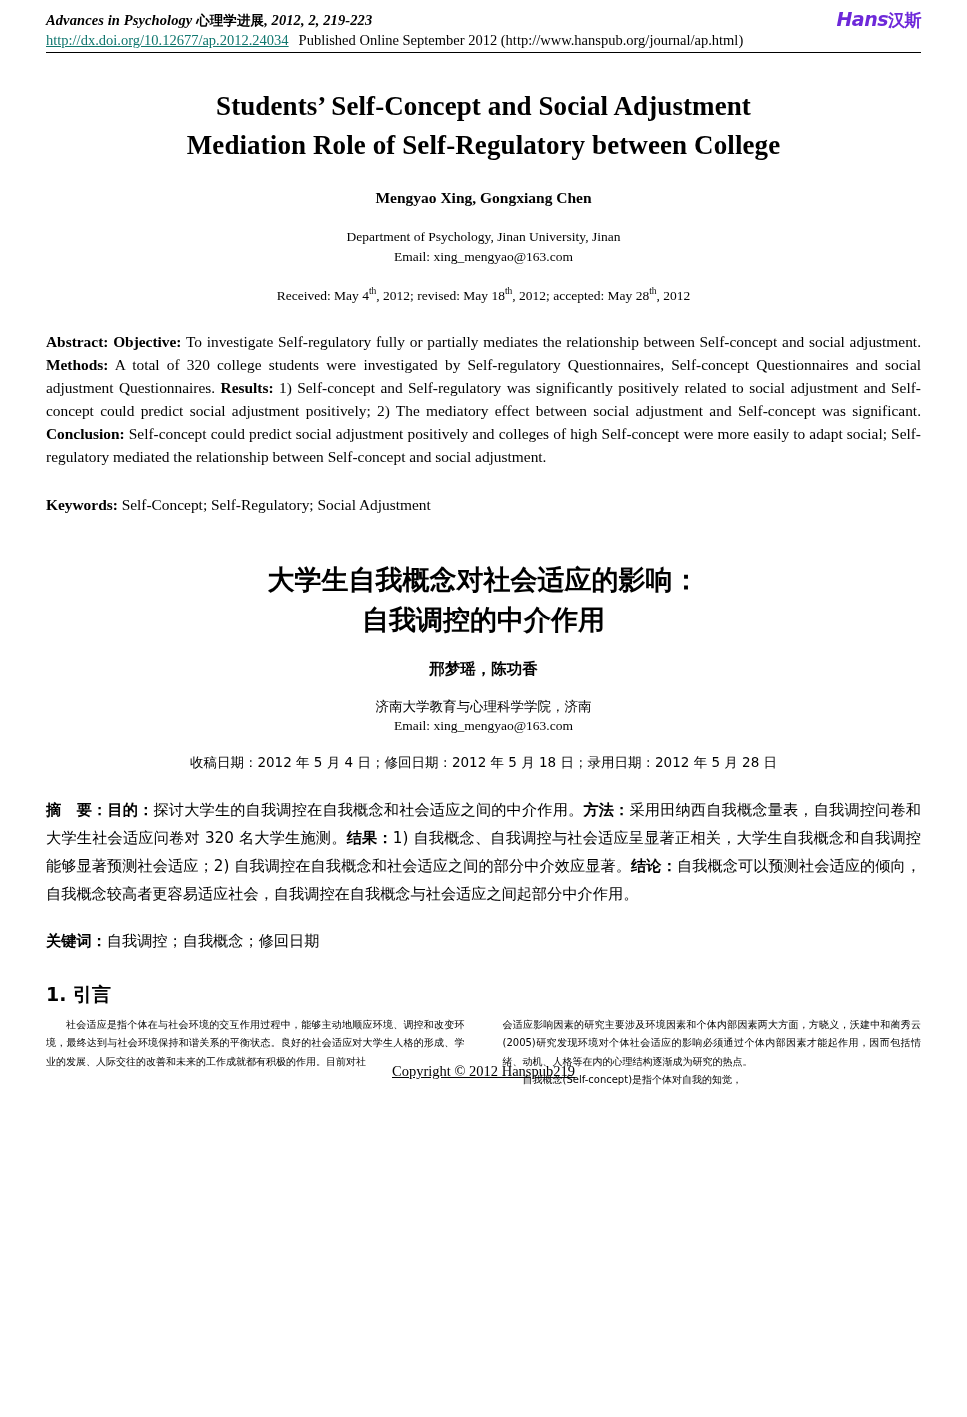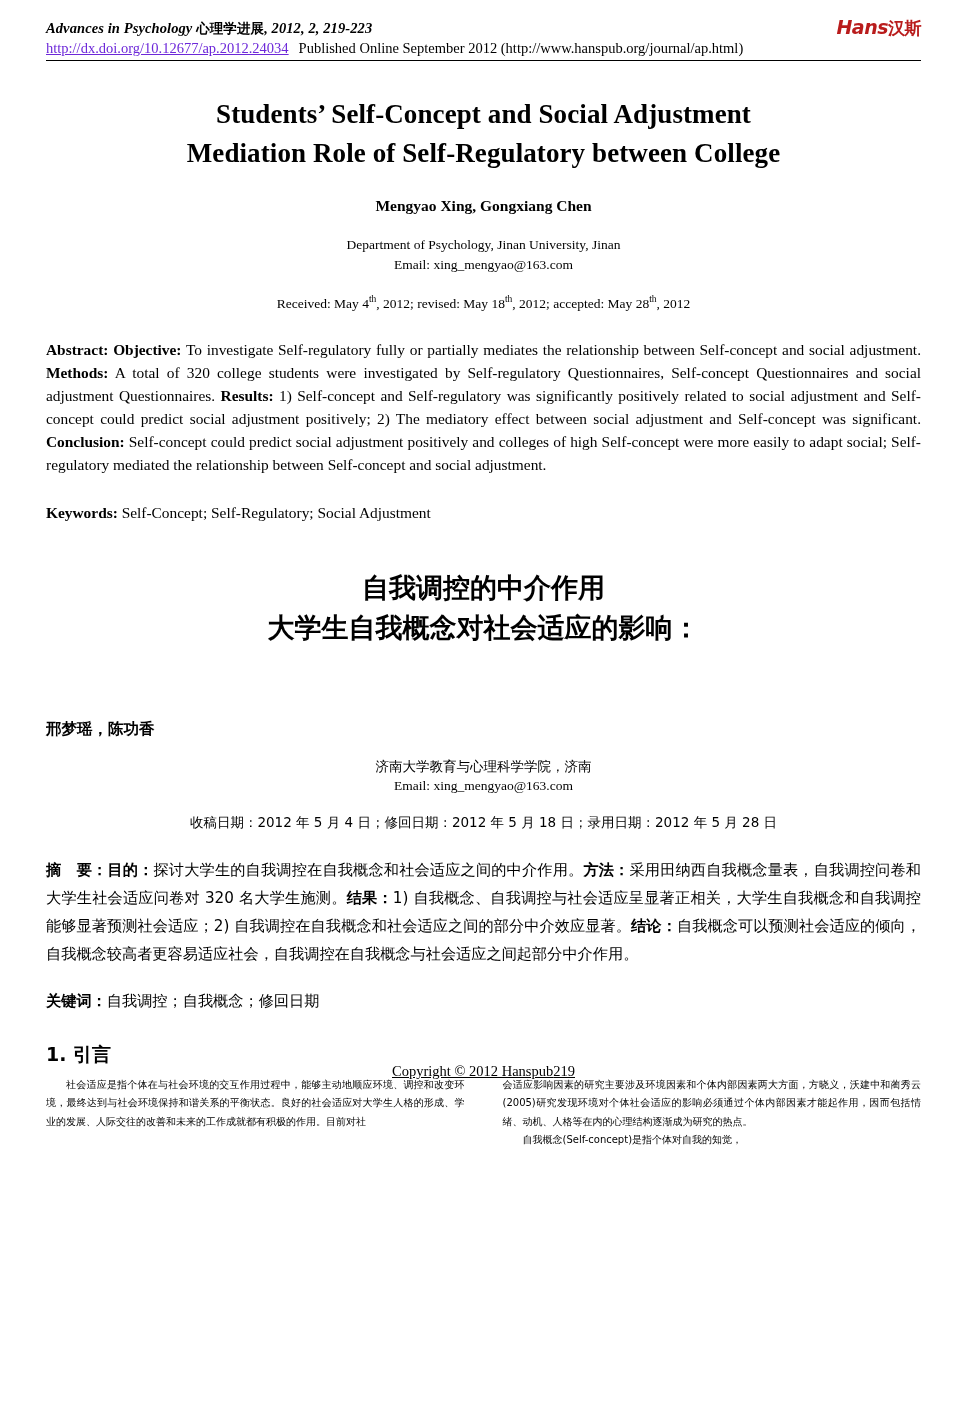--- a/index.html
+++ b/index.html
@@ -13,21 +13,21 @@
     font-family: "Liberation Serif", serif;
     color: #000000;
     position: relative;
     overflow: hidden;
   }
   .page {
     position: relative;
     width: 967px;
     height: 1096px;
     box-sizing: border-box;
-    padding: 12px 46px;
+    padding: 4px 46px;
   }
 
   
   .runhead {
     position: relative;
     padding-top: 8px;
   }
   .runhead-line1 {
     font-weight: bold;
     font-size: 14.5px;
@@ -40,34 +40,34 @@
     font-size: 13.5px;
   }
   .runhead-line1 .pages {
     font-style: italic;
   }
   .runhead-line2 {
     font-size: 14.5px;
     margin-top: 2px;
   }
   .runhead-line2 .doi {
-    color: #6d28d9;
+    color: #0f766e;
     text-decoration: underline;
   }
   .runhead-line2 .pub {
     margin-left: 10px;
   }
   .hans-logo {
     position: absolute;
     right: 0;
     top: 4px;
     font-family: "DejaVu Sans", sans-serif;
     font-weight: bold;
     font-size: 19px;
-    color: #b91c1c;
+    color: #6d28d9;
     font-style: italic;
     letter-spacing: -0.5px;
   }
   .hans-logo .cn {
     font-style: normal;
     font-size: 17px;
   }
   .rule {
     border-top: 1.3px solid #000;
     margin-top: 3px;
@@ -118,24 +118,25 @@
   
   .title-cn {
     text-align: center;
     font-family: "DejaVu Sans", sans-serif;
     font-weight: bold;
     font-size: 27px;
     line-height: 1.5;
     margin-top: 46px;
   }
   .authors-cn {
+    text-align: center;
     font-family: "DejaVu Sans", sans-serif;
     font-weight: bold;
     font-size: 15.5px;
-    margin-top: 70px;
+    margin-top: 18px;
   }
   .affil-cn {
     text-align: center;
     font-size: 13.5px;
     line-height: 1.5;
     margin-top: 16px;
     font-family: "DejaVu Sans", sans-serif;
   }
   .affil-cn .mail { font-family: "Liberation Serif", serif; }
   .dates-cn {
@@ -226,22 +227,22 @@
     <div>Email: xing_mengyao@163.com</div>
   </div>
 
   <div class="dates-en"><span>Received: May 4</span><sup>th</sup><span>, 2012; revised: May 18</span><sup>th</sup><span>, 2012; accepted: May 28</span><sup>th</sup><span>, 2012</span></div>
 
   <div class="abstract-en"><b>Abstract:</b> <b>Objective:</b> <span>To investigate Self-regulatory fully or partially mediates the relationship between Self-concept and social adjustment.</span> <b>Methods:</b> <span>A total of 320 college students were investigated by Self-regulatory Questionnaires, Self-concept Questionnaires and social adjustment Questionnaires.</span> <b>Results:</b> <span>1)  Self-concept and Self-regulatory was significantly positively related to social adjustment and Self-concept could predict social adjustment positively; 2)  The mediatory effect between social adjustment and Self-concept was significant.</span> <b>Conclusion:</b> <span>Self-concept could predict social adjustment positively and colleges of high Self-concept were more easily to adapt social; Self-regulatory mediated the relationship between Self-concept and social adjustment.</span></div>
 
   <div class="keywords-en"><b>Keywords:</b> <span>Self-Concept; Self-Regulatory; Social Adjustment</span></div>
 
   <div class="title-cn">
+    <div>大学生自我概念对社会适应的影响：</div>
     <div>自我调控的中介作用</div>
-    <div>大学生自我概念对社会适应的影响：</div>
   </div>
 
   <div class="authors-cn">邢梦瑶，陈功香</div>
 
   <div class="affil-cn">
     <div>济南大学教育与心理科学学院，济南</div>
     <div class="mail">Email: xing_mengyao@163.com</div>
   </div>
 
   <div class="dates-cn">收稿日期：2012 年 5 月 4 日；修回日期：2012 年 5 月 18 日；录用日期：2012 年 5 月 28 日</div>

